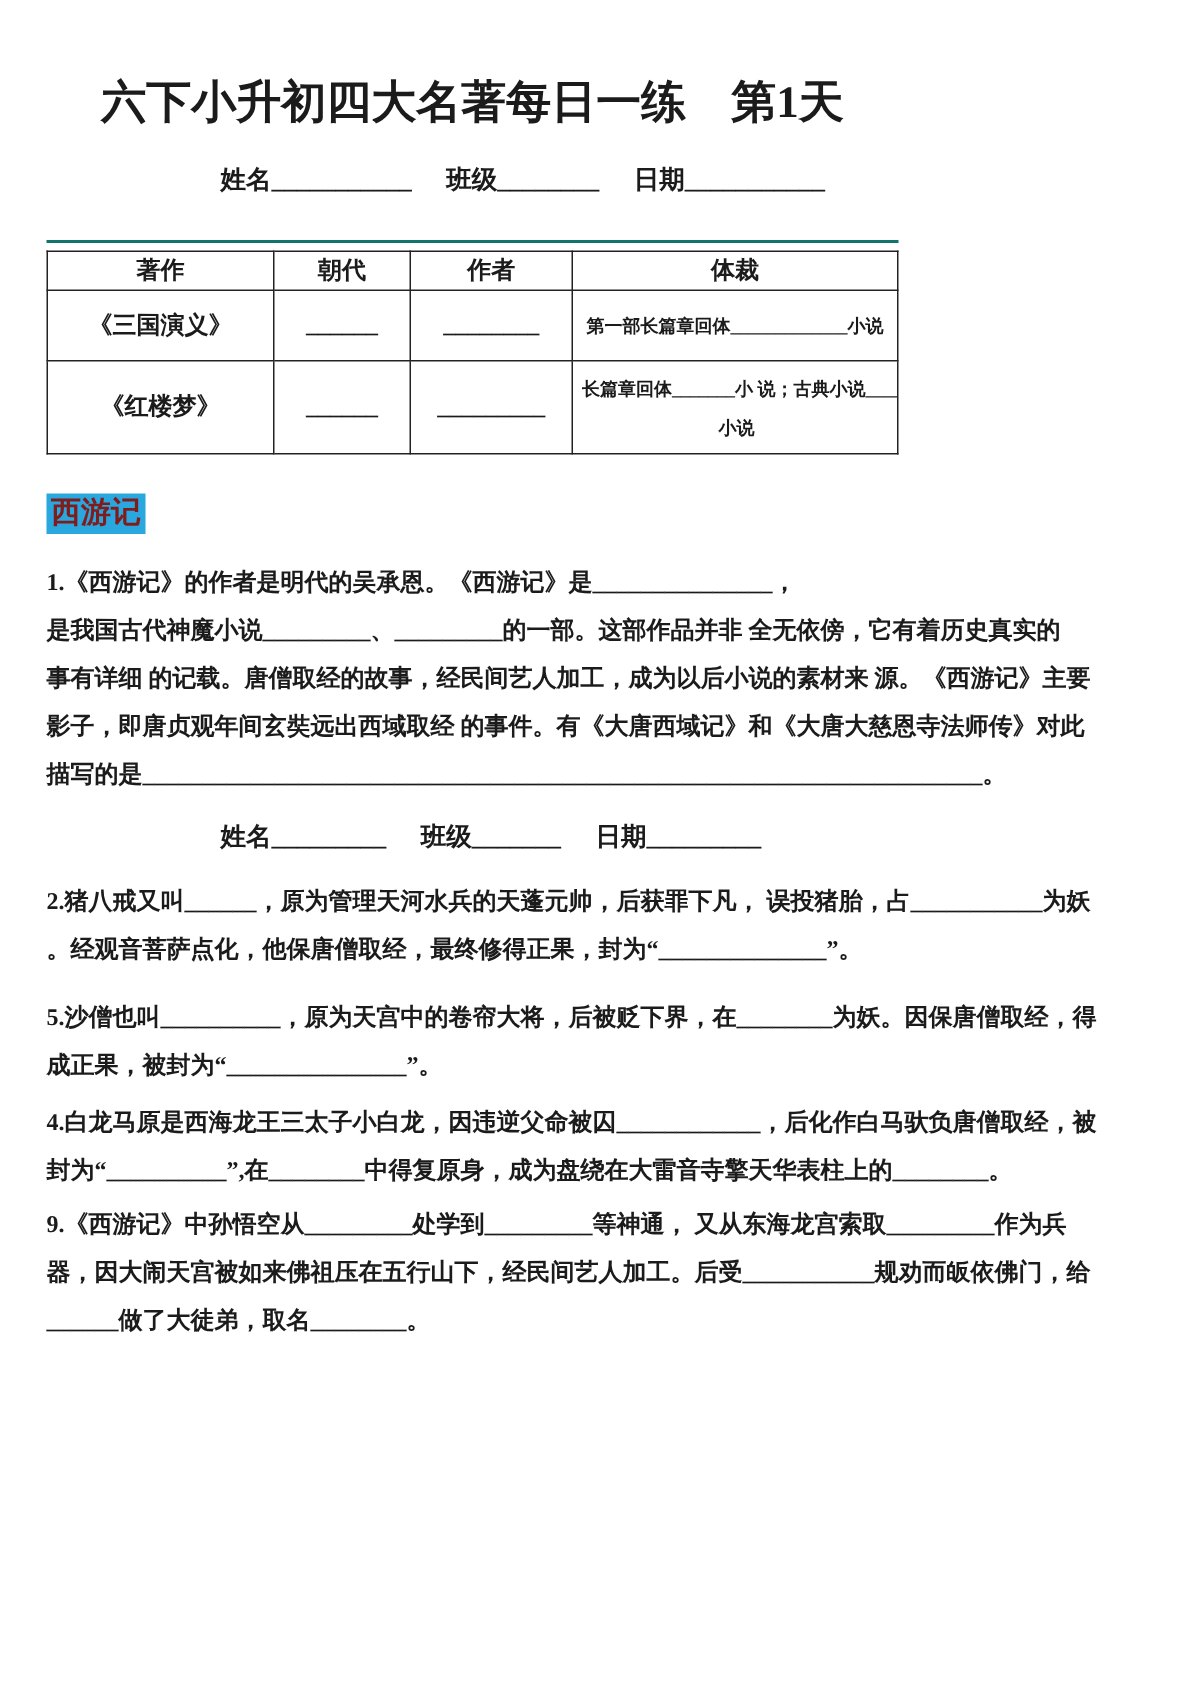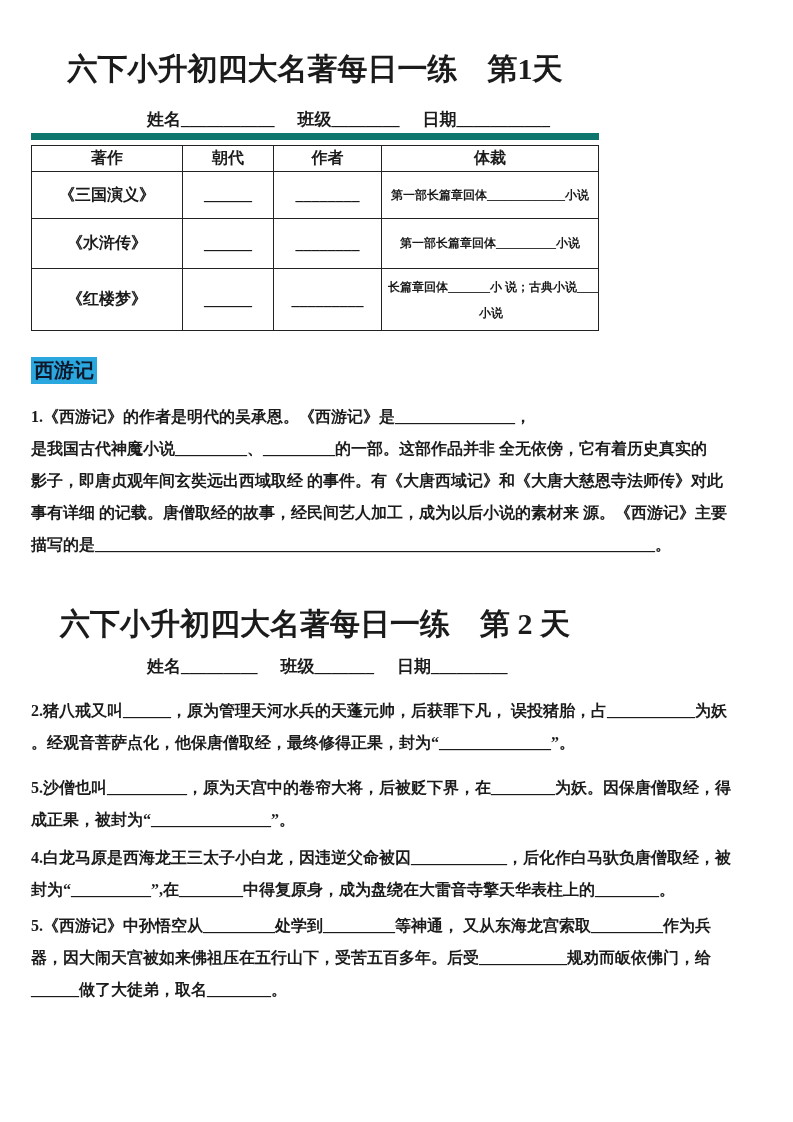--- a/index.html
+++ b/index.html
@@ -29,21 +29,22 @@
     gap: 23px;
     font-size: 17px;
     line-height: 26px;
     white-space: nowrap;
   }
   .fields.second { margin-top: 12px; }
   .field { white-space: nowrap; }
   .blank-text { letter-spacing: 0; }
 
   .table-wrap {
-    border-top: 7px solid #0f766e;
+    margin-top: 27px;
+    border-top: 2px solid #0f766e;
     padding-top: 5px;
   }
   table.works {
     width: 100%;
     border-collapse: collapse;
     table-layout: fixed;
     font-size: 16px;
   }
   table.works th, table.works td {
     border: 1.5px solid #222;
@@ -59,21 +60,21 @@
   tr.r4 { height: 62px; }
   th.genre-h { text-align: left; padding-left: 248px; }
   td.genre { font-size: 12px; white-space: nowrap; }
   td.genre.left { text-align: center; padding-left: 6px; }
   td.genre.left div { white-space: nowrap; line-height: 26px; }
 
   .section-head {
     display: inline-block;
     margin-top: 26px;
     background: #29a7de;
-    color: #0f172a;
+    color: #7f1d1d;
     font-size: 20px;
     line-height: 27px;
     padding: 0 3px;
   }
 
   .qblock { margin: 0; }
   .qline {
     font-size: 16px;
     line-height: 32px;
     white-space: nowrap;
@@ -111,52 +112,45 @@
         <th>朝代</th>
         <th>作者</th>
         <th class="genre-h">体裁</th>
       </tr>
       <tr class="r1">
         <td>《三国演义》</td>
         <td>______</td>
         <td>________</td>
         <td class="genre">第一部长篇章回体_____________小说</td>
       </tr>
-      <tr class="r2">
-        <td>《水浒传》</td>
-        <td>______</td>
-        <td>________</td>
-        <td class="genre">第一部长篇章回体__________小说</td>
-      </tr>
       <tr class="r4">
         <td>《红楼梦》</td>
         <td>______</td>
         <td>_________</td>
         <td class="genre left">
           <div>长篇章回体_______小 说；古典小说___________的长篇</div>
           <div>小说</div>
         </td>
       </tr>
     </tbody>
       </table>
   </div>
 
   <div>
     <span class="section-head">西游记</span>
   </div>
 
   <div class="qblock q1">
     <div class="qline">1.《西游记》的作者是明代的吴承恩。《西游记》是_______________，</div>
     <div class="qline">是我国古代神魔小说_________、_________的一部。这部作品并非 全无依傍，它有着历史真实的</div>
+    <div class="qline">事有详细 的记载。唐僧取经的故事，经民间艺人加工，成为以后小说的素材来 源。《西游记》主要</div>
     <div class="qline">影子，即唐贞观年间玄奘远出西域取经 的事件。有《大唐西域记》和《大唐大慈恩寺法师传》对此</div>
-    <div class="qline">事有详细 的记载。唐僧取经的故事，经民间艺人加工，成为以后小说的素材来 源。《西游记》主要</div>
     <div class="qline">描写的是______________________________________________________________________。</div>
   </div>
 
-  <div class="doc-title second">六下小升初四大名著每日一练　第 2 天</div>
 
   <div class="fields second">
     <span class="field"><span>姓名</span><span class="blank-text">_________</span></span>
     <span class="field"><span>班级</span><span class="blank-text">_______</span></span>
     <span class="field"><span>日期</span><span class="blank-text">_________</span></span>
   </div>
 
   <div class="qblock q2">
     <div class="qline">2.猪八戒又叫______，原为管理天河水兵的天蓬元帅，后获罪下凡， 误投猪胎，占___________为妖</div>
     <div class="qline">。经观音菩萨点化，他保唐僧取经，最终修得正果，封为“______________”。</div>
@@ -166,18 +160,18 @@
     <div class="qline">5.沙僧也叫__________，原为天宫中的卷帘大将，后被贬下界，在________为妖。因保唐僧取经，得</div>
     <div class="qline">成正果，被封为“_______________”。</div>
   </div>
 
   <div class="qblock q4">
     <div class="qline">4.白龙马原是西海龙王三太子小白龙，因违逆父命被囚____________，后化作白马驮负唐僧取经，被</div>
     <div class="qline">封为“__________”,在________中得复原身，成为盘绕在大雷音寺擎天华表柱上的________。</div>
   </div>
 
   <div class="qblock q5">
-    <div class="qline">5.《西游记》中孙悟空从_________处学到_________等神通， 又从东海龙宫索取_________作为兵</div>
-    <div class="qline">器，因大闹天宫被如来佛祖压在五行山下，受苦五百多年。后受___________规劝而皈依佛门，给</div>
+    <div class="qline">9.《西游记》中孙悟空从_________处学到_________等神通， 又从东海龙宫索取_________作为兵</div>
+    <div class="qline">器，因大闹天宫被如来佛祖压在五行山下，经民间艺人加工。后受___________规劝而皈依佛门，给</div>
     <div class="qline">______做了大徒弟，取名________。</div>
   </div>
 
 </div>
 
 </body></html>

